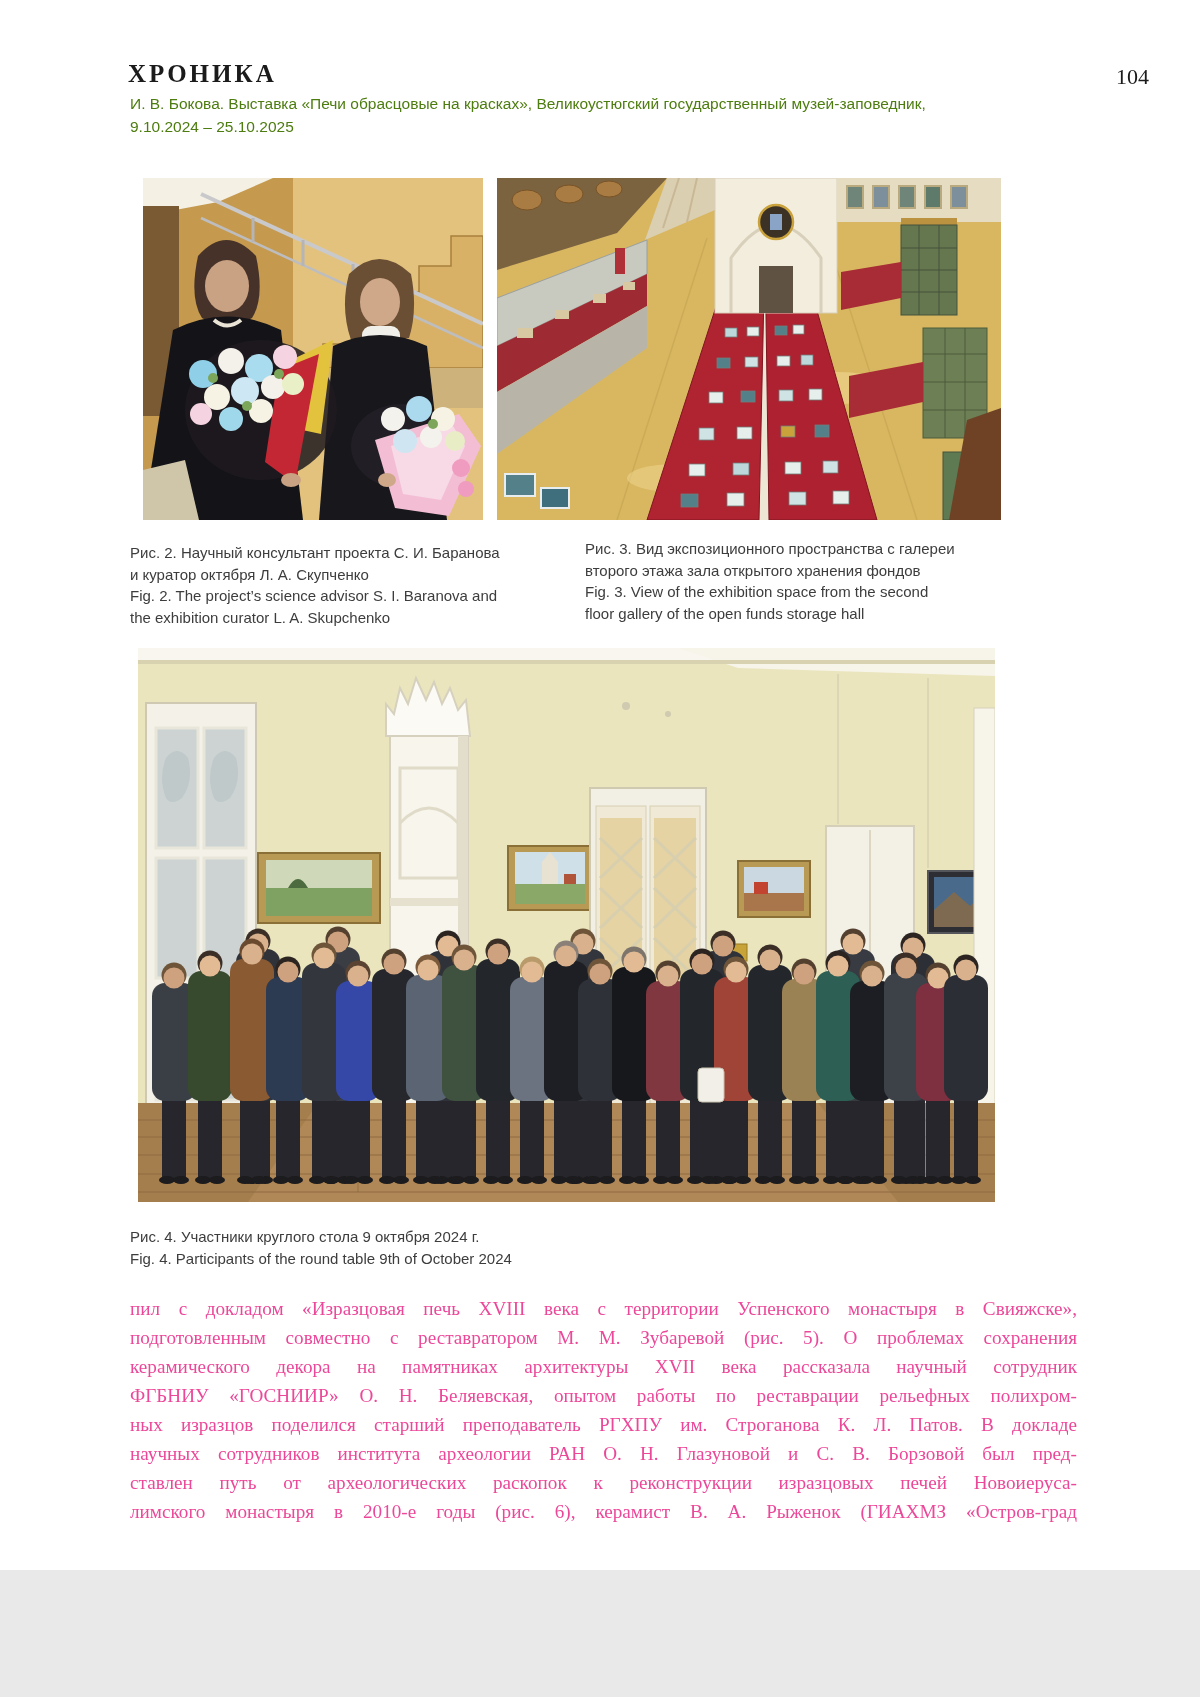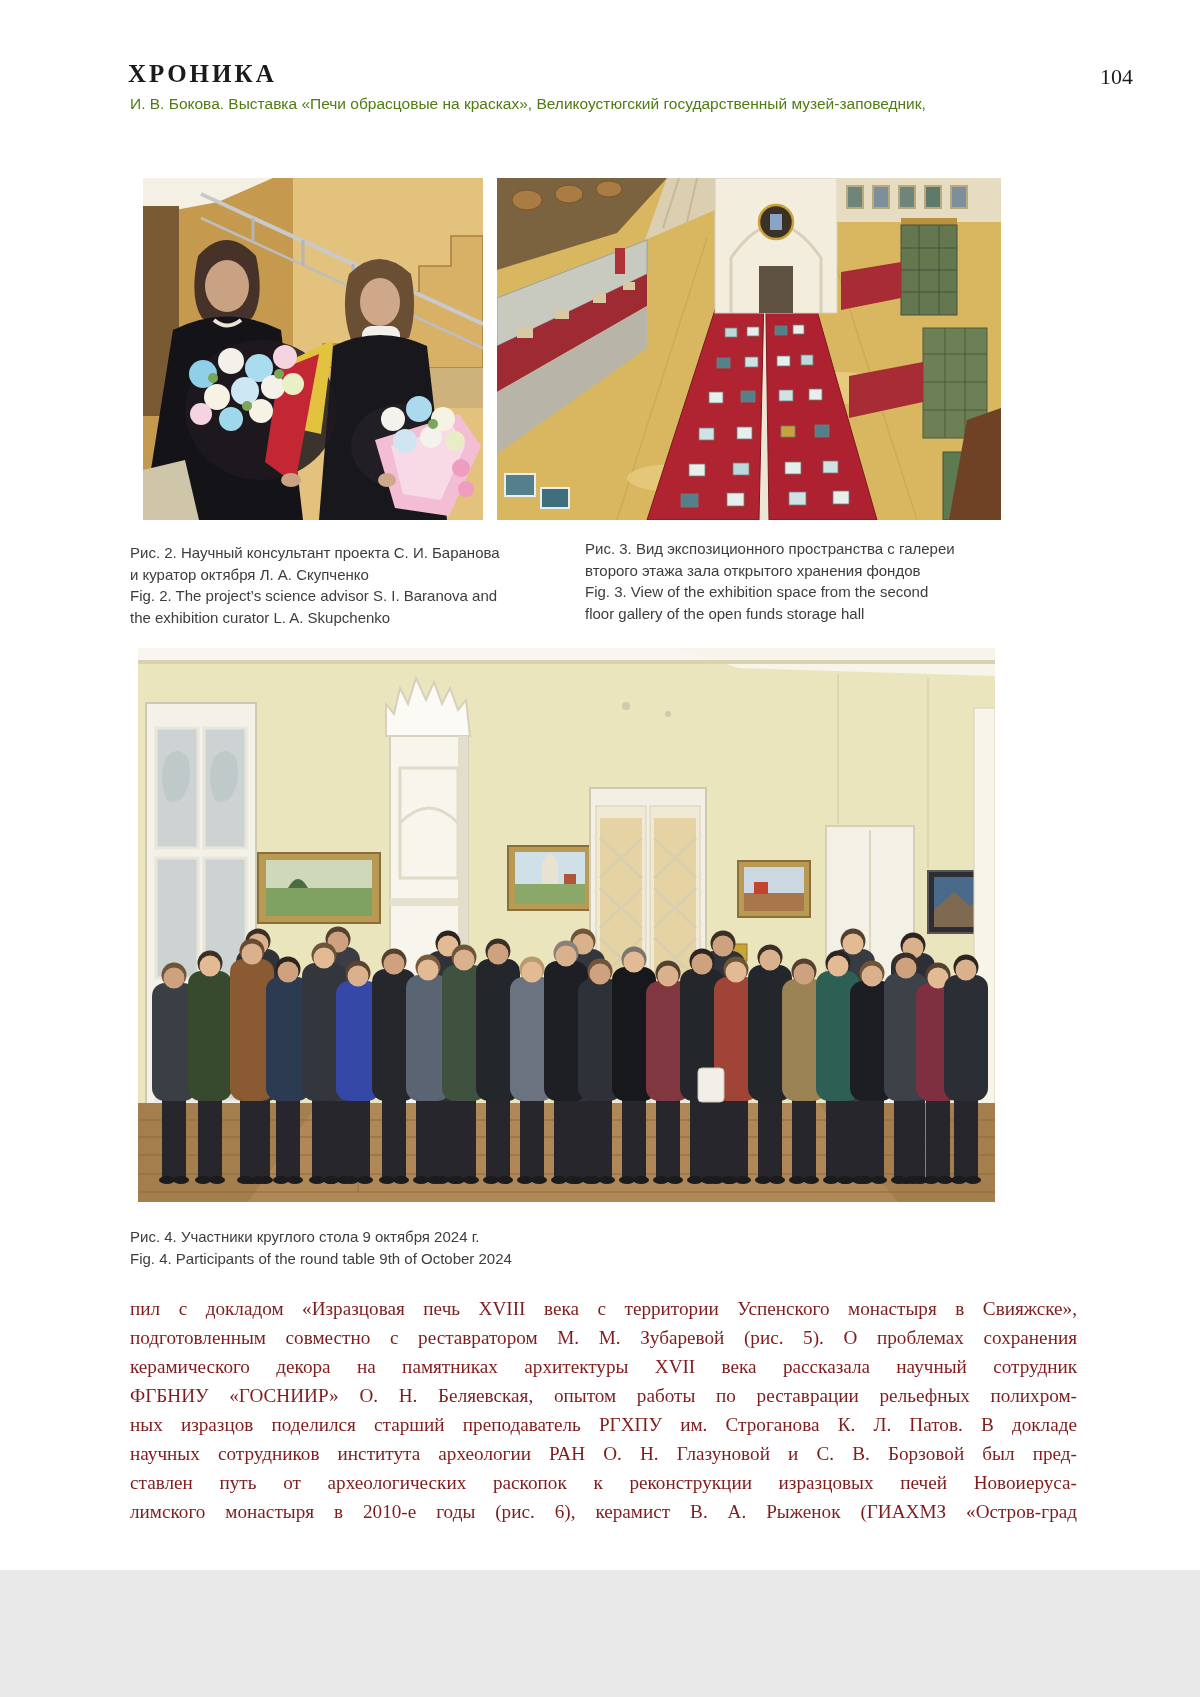--- a/index.html
+++ b/index.html
@@ -9,28 +9,28 @@
   html,body{margin:0;padding:0;background:#e9e9e9;}
   .page{
     position:relative;width:1200px;height:1570px;background:#ffffff;
     margin:0 auto;font-family:"Liberation Sans",sans-serif;overflow:hidden;
   }
   .abs{position:absolute;}
   .title{
     font-family:"Liberation Serif",serif;font-weight:700;font-size:25px;
     letter-spacing:3px;color:var(--ink);
   }
-  .pagenum{font-family:"Liberation Serif",serif;font-size:22px;color:var(--ink);}
+  .pagenum{font-family:"Liberation Serif",serif;font-size:22px;color:var(--ink);margin-left:16px;}
   .subtitle{font-size:15.5px;line-height:23px;color:#4d7c0f;width:930px;}
   .photo{position:absolute;overflow:hidden;}
   .photo svg{display:block;}
   .caption{font-size:15px;line-height:21.5px;color:var(--caption);white-space:nowrap;}
   .body-text{
     font-family:"Liberation Serif",serif;font-size:19.2px;line-height:29px;
-    color:#7f1d1d;width:947px;
+    color:#ec4899;width:947px;
   }
   .body-text .line{text-align:justify;text-align-last:justify;}
   .rule{height:2px;background:var(--rule);}
   .footer{display:flex;align-items:baseline;}
   .footer-bold{font-size:14px;font-weight:700;color:#1f1f1f;letter-spacing:-0.2px;}
   .footer-rest{font-size:13px;font-weight:400;color:#1f1f1f;margin-left:6px;letter-spacing:-0.2px;}
   .footer-issue{font-size:20px;font-weight:400;color:#3c3c3c;margin-left:14px;}
   .logo{width:160px;height:70px;}
   .logo-box{
     width:148px;height:32px;border:3px solid var(--logo-blue);
@@ -47,20 +47,21 @@
 </style>
 </head>
 <body>
 
 <div class="page">
 
   <div class="abs title" style="left:128px;top:60px">ХРОНИКА</div>
   <div class="abs pagenum" style="left:1100px;top:64px">104</div>
   <div class="abs subtitle" style="left:130px;top:92px">
     <div>И. В. Бокова. Выставка «Печи обрасцовые на красках», Великоустюгский государственный музей-заповедник,</div>
+    <div>9.10.2024 – 25.10.2025</div>
   </div>
 
   <div class="photo" style="left:143px;top:178px;width:340px;height:342px">
     <svg width="340" height="342" viewBox="0 0 340 342">
       <rect width="340" height="342" fill="#c59a4e"></rect>
       <polygon points="150,0 340,0 340,342 150,342" fill="#e3c27d"></polygon>
       <polygon points="0,0 130,0 75,24 0,38" fill="#f4f0e4"></polygon>
       <rect x="0" y="28" width="36" height="210" fill="#7a5a33"></rect>
 
       <polygon points="340,58 340,190 180,190 180,166 212,166 212,140 244,140 244,114 276,114 276,88 308,88 308,58" fill="#d8b166" stroke="#a8803c" stroke-width="1.5"></polygon>

